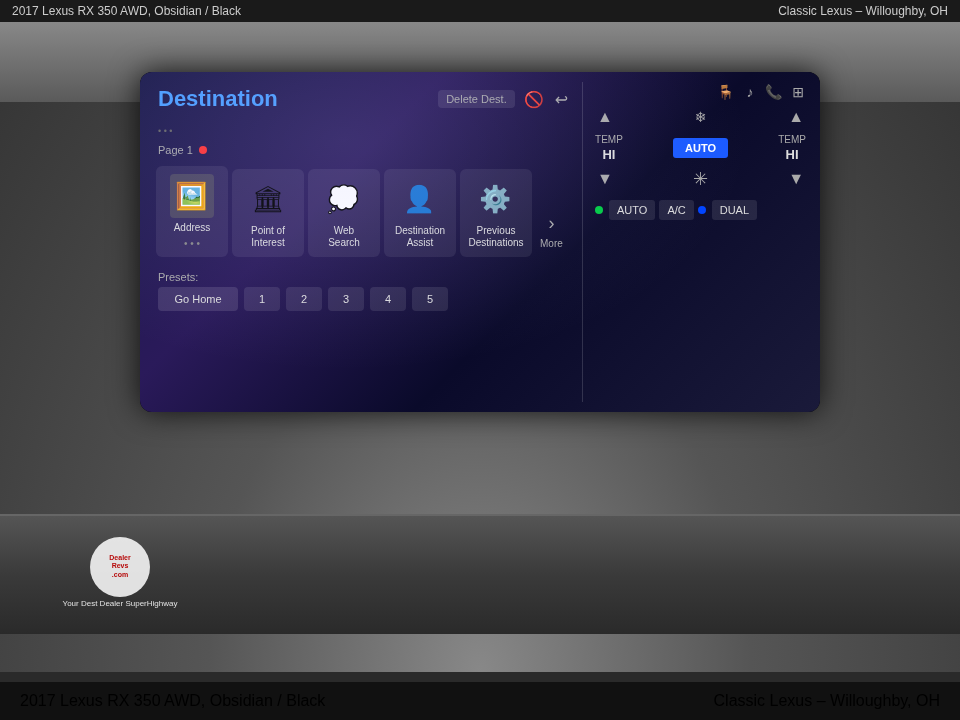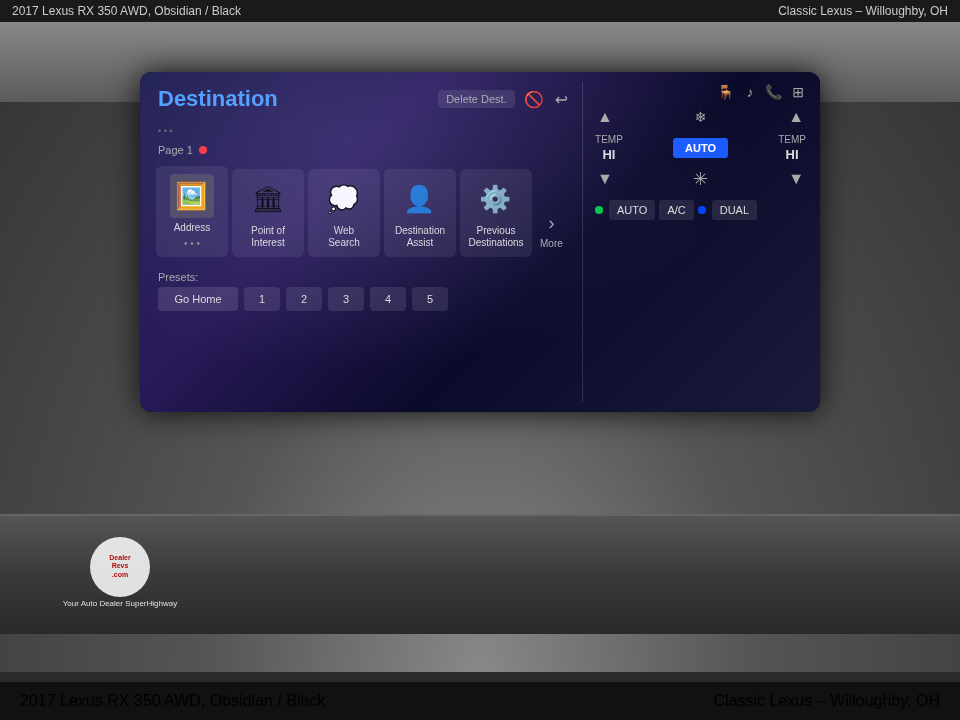--- a/index.html
+++ b/index.html
@@ -562,21 +562,21 @@
       </div>
     </div>
   </div>
 
   <div class="car-dash"></div>
 
   <div class="watermark">
     <div class="watermark-logo">
       <span style="font-size:7px;font-weight:bold;color:#cc0000;line-height:1.2;">Dealer<br>Revs<br>.com</span>
     </div>
-    <div class="watermark-text">Your Auto Dealer SuperHighway</div>
+    <div class="watermark-text">Your Dest Dealer SuperHighway</div>
   </div>
 
 </div>
 
 <div class="bottom-bar">
   <span>2017 Lexus RX 350 AWD,   Obsidian / Black</span>
   <span>Classic Lexus – Willoughby, OH</span>
 </div>
 
 </body></html>

